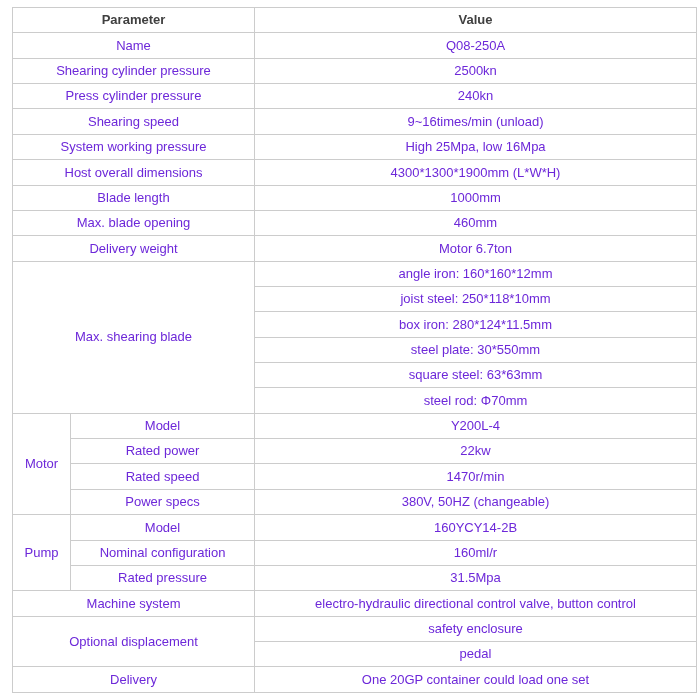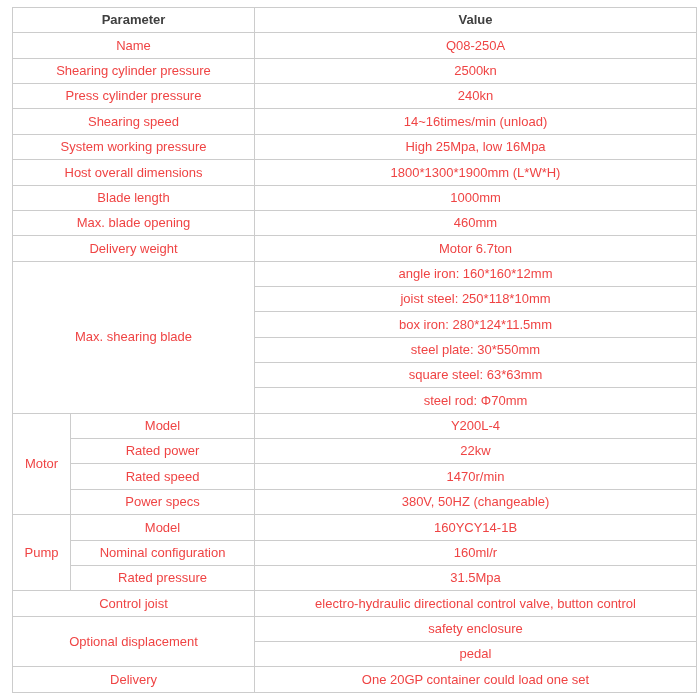--- a/index.html
+++ b/index.html
@@ -23,21 +23,21 @@
     table-layout: fixed;
     background: #ffffff;
   }
   .spec-table th,
   .spec-table td {
     border: 1px solid #cccccc;
     text-align: center;
     vertical-align: middle;
     font-size: 13px;
     line-height: 1.2;
-    color: #ef4444;
+    color: #6d28d9;
     font-weight: 400;
     padding: 2px 4px;
     overflow: hidden;
     white-space: nowrap;
   }
   .spec-table th {
     font-weight: 700;
     color: #404040;
   }
 </style>
@@ -64,29 +64,29 @@
     <tr>
       <td colspan="2">Shearing cylinder pressure</td>
       <td>2500kn</td>
     </tr>
     <tr>
       <td colspan="2">Press cylinder pressure</td>
       <td>240kn</td>
     </tr>
     <tr>
       <td colspan="2">Shearing speed</td>
-      <td>14~16times/min (unload)</td>
+      <td>9~16times/min (unload)</td>
     </tr>
     <tr>
       <td colspan="2">System working pressure</td>
       <td>High 25Mpa, low 16Mpa</td>
     </tr>
     <tr>
       <td colspan="2">Host overall dimensions</td>
-      <td>1800*1300*1900mm (L*W*H)</td>
+      <td>4300*1300*1900mm (L*W*H)</td>
     </tr>
     <tr>
       <td colspan="2">Blade length</td>
       <td>1000mm</td>
     </tr>
     <tr>
       <td colspan="2">Max. blade opening</td>
       <td>460mm</td>
     </tr>
     <tr>
@@ -128,33 +128,33 @@
       <td>1470r/min</td>
     </tr>
     <tr>
       <td>Power specs</td>
       <td>380V, 50HZ (changeable)</td>
     </tr>
 
     <tr>
       <td rowspan="3">Pump</td>
       <td>Model</td>
-      <td>160YCY14-1B</td>
+      <td>160YCY14-2B</td>
     </tr>
     <tr>
       <td>Nominal configuration</td>
       <td>160ml/r</td>
     </tr>
     <tr>
       <td>Rated pressure</td>
       <td>31.5Mpa</td>
     </tr>
 
     <tr>
-      <td colspan="2">Control joist</td>
+      <td colspan="2">Machine system</td>
       <td>electro-hydraulic directional control valve, button control</td>
     </tr>
 
     <tr>
       <td colspan="2" rowspan="2">Optional displacement</td>
       <td>safety enclosure</td>
     </tr>
     <tr>
       <td>pedal</td>
     </tr>

